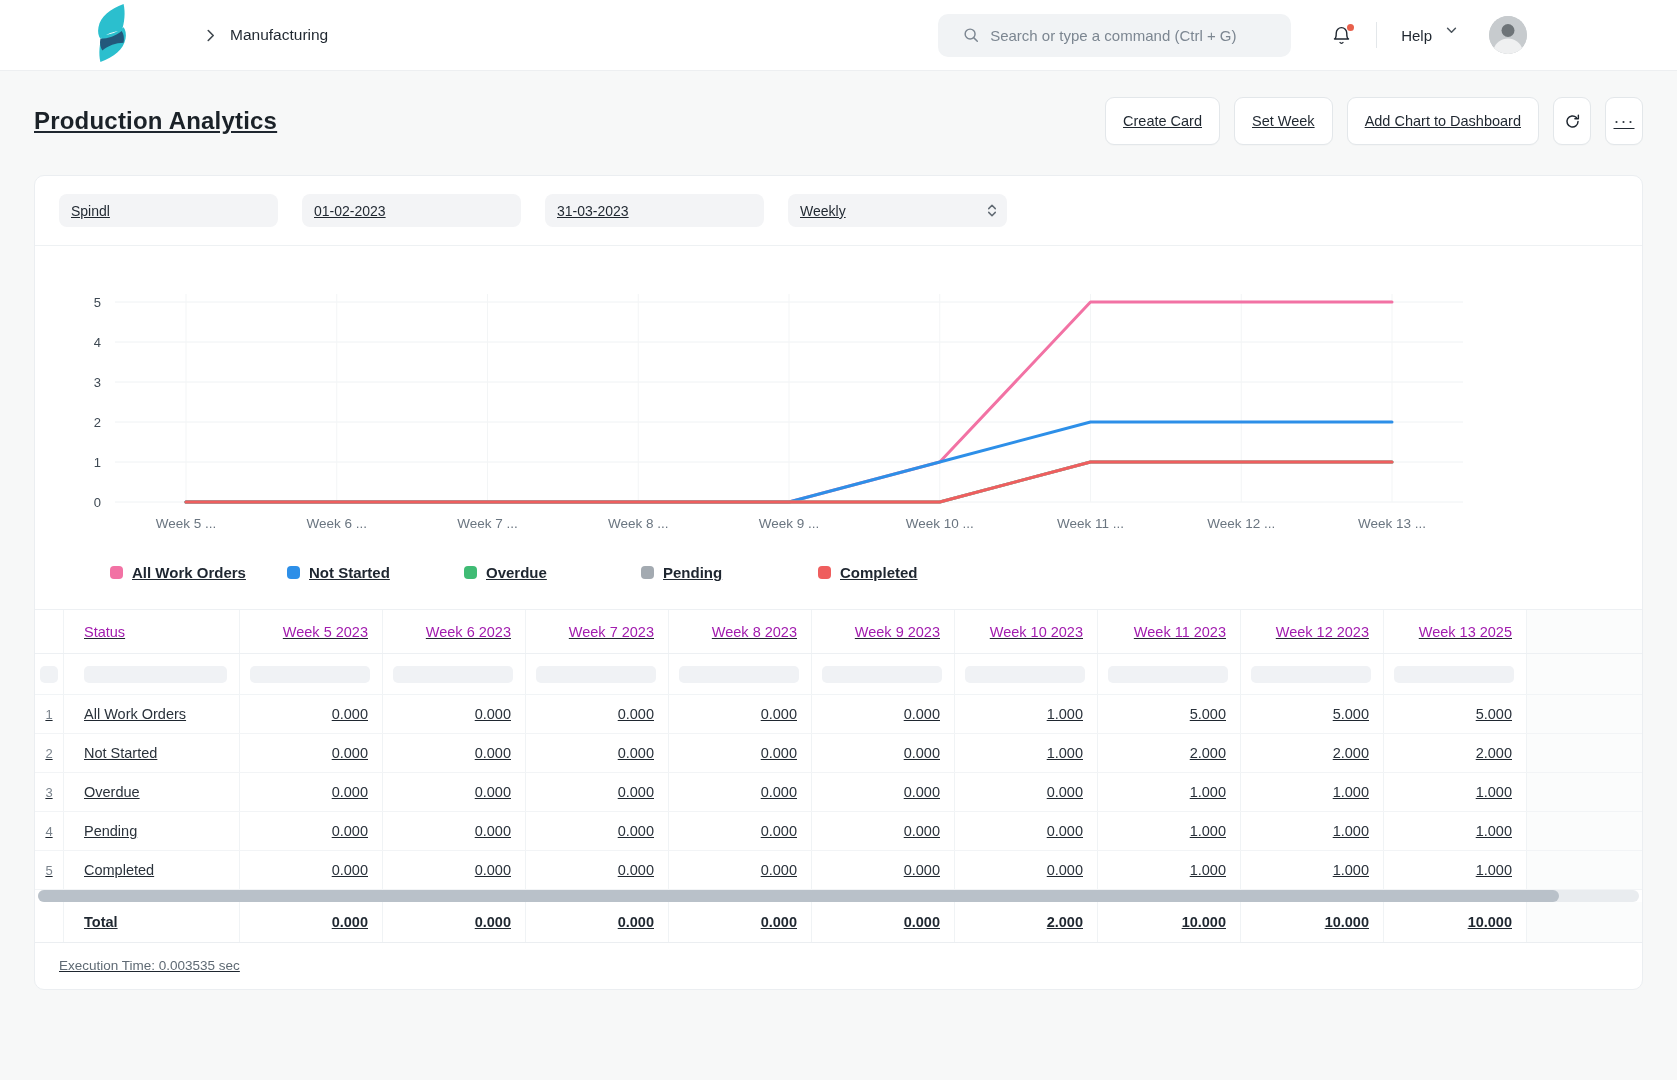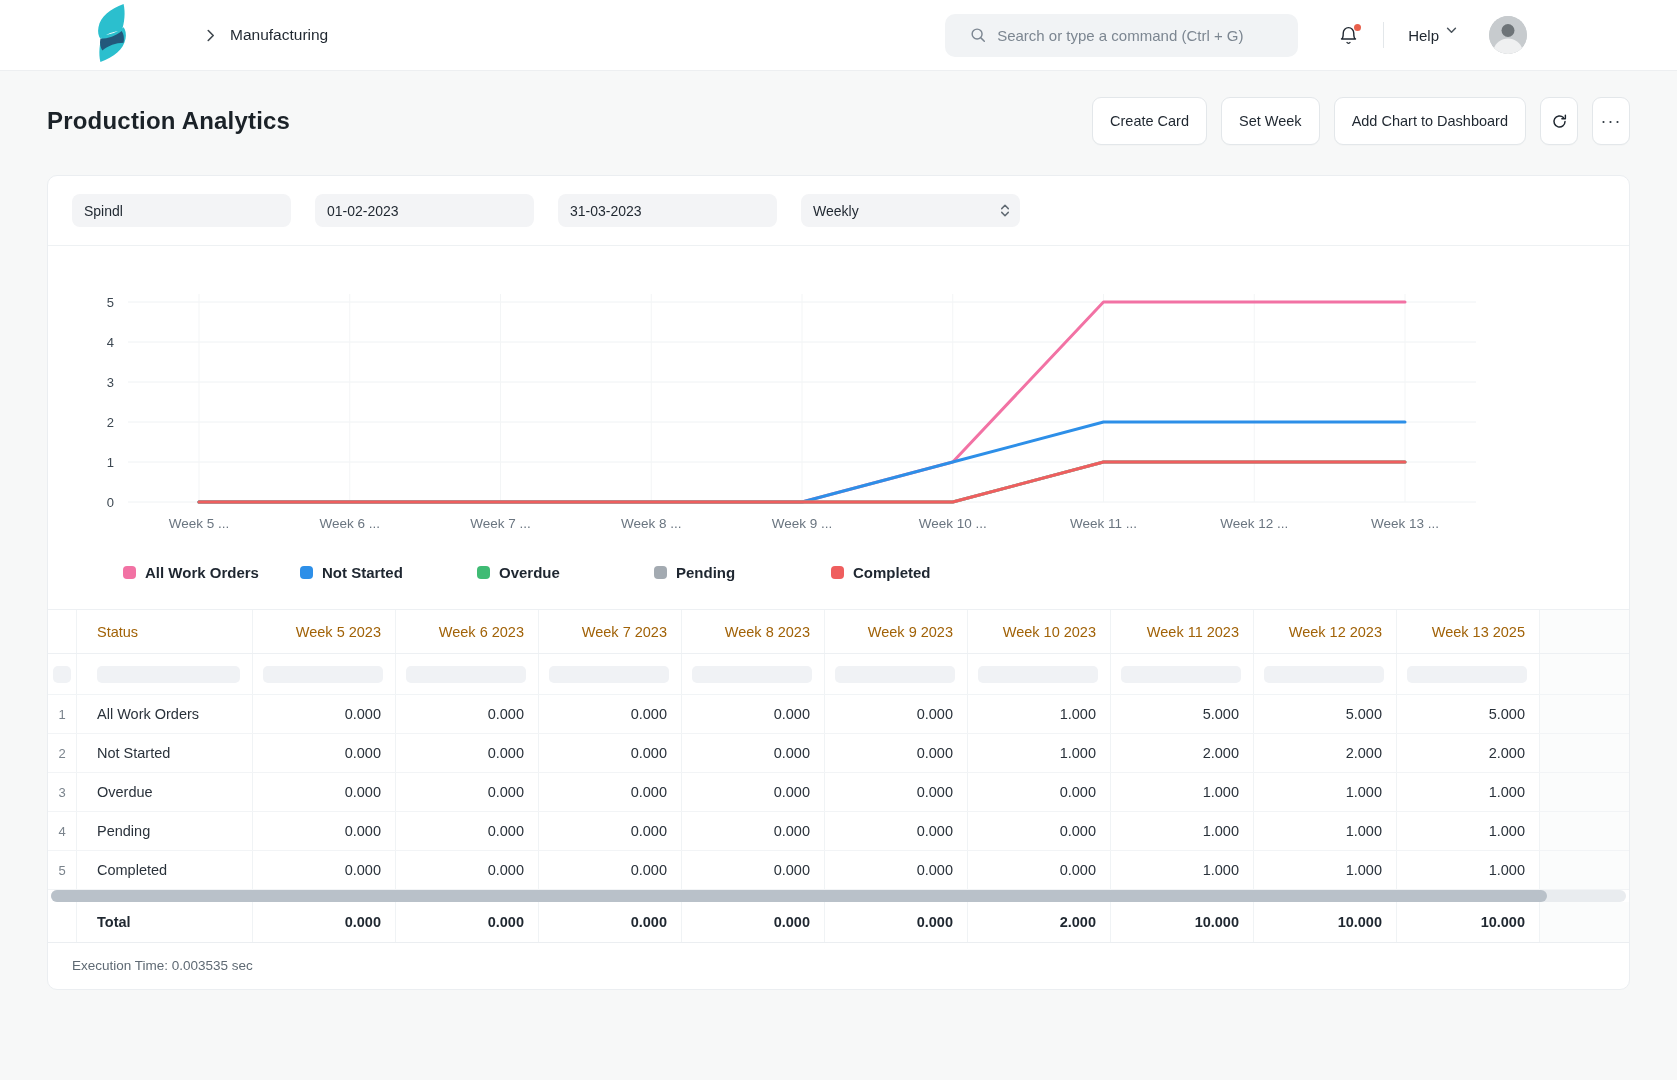--- a/index.html
+++ b/index.html
@@ -15,25 +15,25 @@
   .crumb-link { cursor:pointer; }
   .nav-right { margin-left:auto; display:flex; align-items:center; }
   .searchbar { width:353px; height:43px; background:#F1F3F5; border-radius:10px;
                display:flex; align-items:center; padding:0 24px; gap:10px; }
   .searchbar input { flex:1; background:transparent; border:none; outline:none;
                      font-size:15px; color:#1F2730; font-family:"Liberation Sans", sans-serif; }
   .searchbar input::placeholder { color:#7C8691; }
   .bell { margin-left:40px; position:relative; display:flex; cursor:pointer; }
   .bell-dot { position:absolute; top:-1px; right:-2px; width:7px; height:7px; border-radius:50%; background:#E8604C; }
   .nav-divider { width:1px; height:26px; background:#E3E7EA; margin:0 24px; }
-  .help { display:flex; align-items:flex-start; gap:7px; font-size:15px; color:#1F2730; cursor:pointer; }
+  .help { display:flex; align-items:flex-start; gap:14px; font-size:15px; color:#1F2730; cursor:pointer; }
   .avatar { margin-left:32px; width:38px; height:38px; border-radius:50%; overflow:hidden; background:#C7CBCE; cursor:pointer; }
 
   
-  .page { padding:0 47px; }
+  .page { padding:0 34px;text-decoration:underline; }
   .page-header { display:flex; align-items:center; margin-top:26px; }
   .page-title { font-size:24px; font-weight:700; color:#1B2228; letter-spacing:.2px; }
   .actions { margin-left:auto; display:flex; align-items:center; gap:14px; }
   .btn { height:48px; padding:0 17px; background:#fff; border:1px solid #E3E7EA; border-radius:9px;
          font-size:14.5px; color:#1F2730; display:flex; align-items:center; cursor:pointer;
          box-shadow:0 1px 1px rgba(0,0,0,.02); font-family:"Liberation Sans", sans-serif; }
   .btn-icon { width:38px; padding:0; justify-content:center; }
   .more-dots { font-size:18px; letter-spacing:1px; color:#3A434B; line-height:1; }
 
   
@@ -50,21 +50,21 @@
   #chart-svg { display:block; width:1605px; height:272px;
                font-family:"Liberation Sans", sans-serif; }
   .legend { display:flex; margin:22px 0 0 75px; }
   .legend-item { width:177px; display:flex; align-items:center; gap:9px;
                  font-size:15px; font-weight:600; color:#1E2630; }
   .legend-swatch { width:13px; height:13px; border-radius:4px; flex:0 0 auto; }
 
   
   .dt { margin-top:28px; font-size:14.5px; }
   .dt-row { display:grid; grid-template-columns:29px 176px repeat(9,143px) minmax(0,1fr); align-items:stretch; }
-  .dt-head  { height:45px; border-top:1px solid #EDF0F3; border-bottom:1px solid #EDF0F3; color:#a16207; }
+  .dt-head  { height:45px; border-top:1px solid #EDF0F3; border-bottom:1px solid #EDF0F3; color:#a21caf; }
   .dt-filter{ height:41px; border-bottom:1px solid #F1F4F6; }
   .dt-data  { height:39px; border-bottom:1px solid #F2F4F6; color:#2A323B; }
   .dt-total { height:41px; font-weight:700; border-bottom:1px solid #EBEEF1; color:#1F2730; }
   .cell { display:flex; align-items:center; border-right:1px solid #F0F3F5; min-width:0; }
   .cell.idx { justify-content:center; color:#7A838C; font-size:13px; }
   .cell.status { padding-left:20px; }
   .cell.num { justify-content:flex-end; padding-right:14px; }
   .cell.filler { border-right:none; background:#FBFCFC; }
   .pill { height:17px; background:#F0F2F5; border-radius:5px; flex:1; margin:0 12px 0 10px; cursor:text; }
   .pill-sm { margin:0 5px; }

